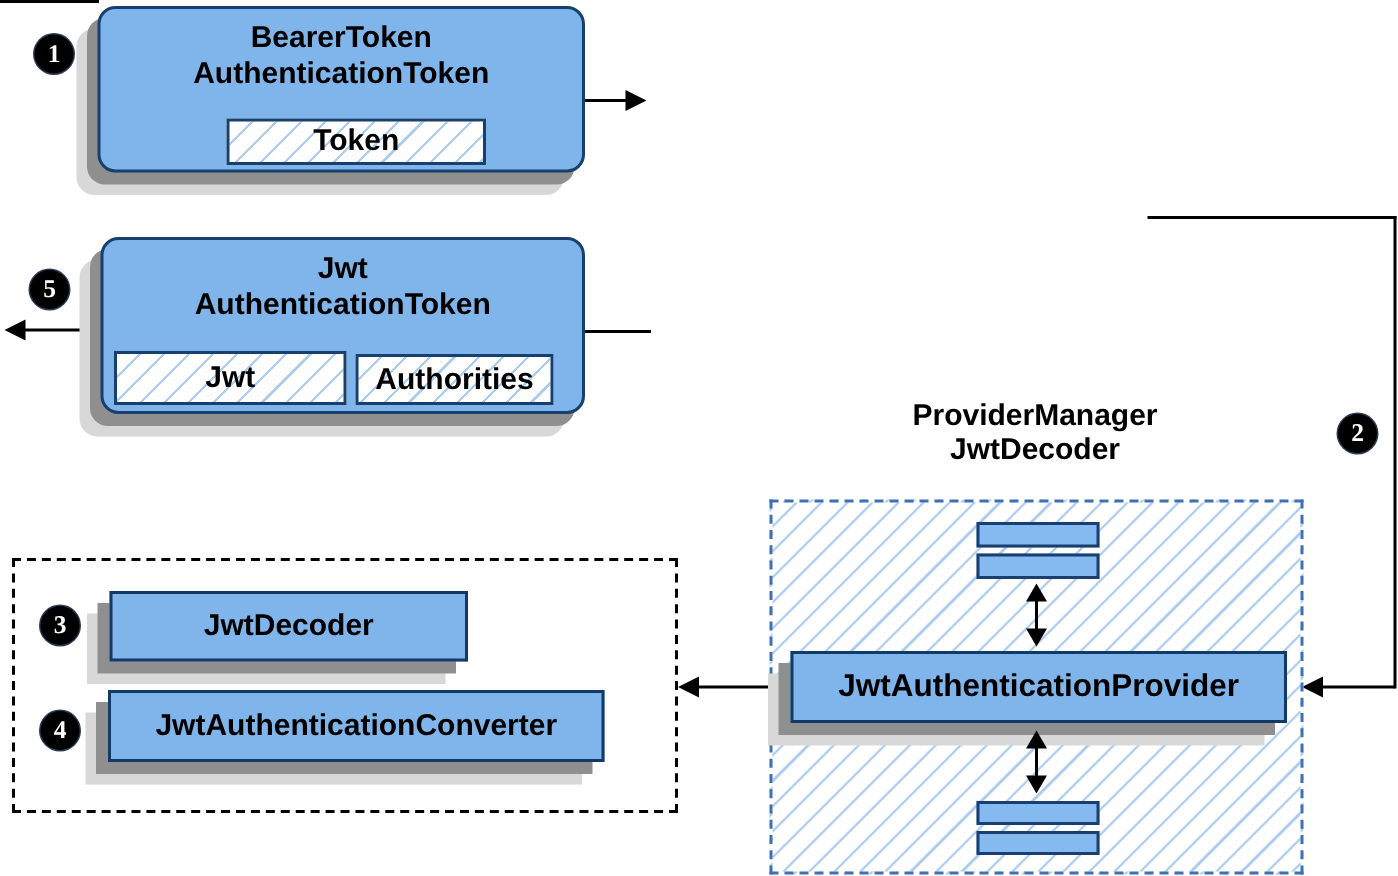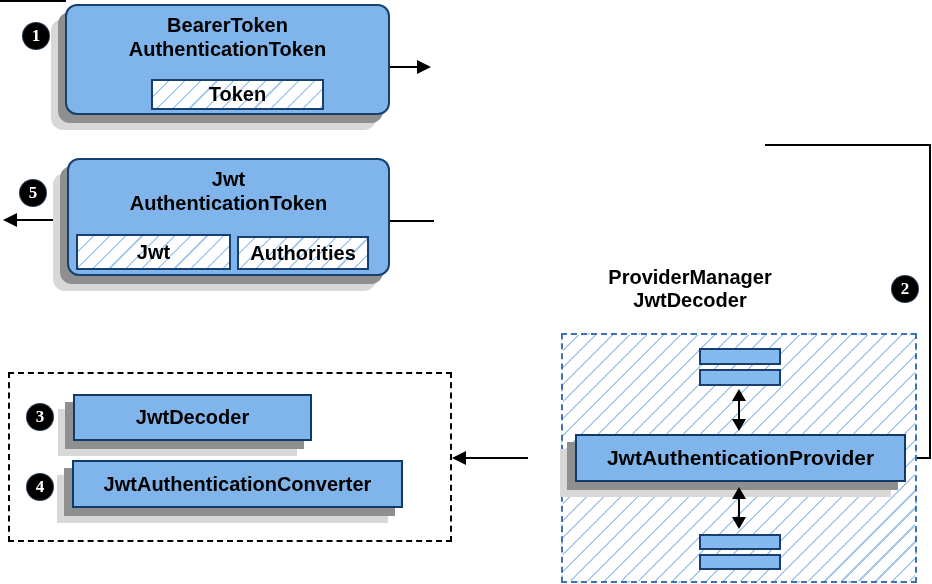--- a/index.html
+++ b/index.html
@@ -86,21 +86,21 @@
     <div class="title">AuthenticationToken</div>
     <div class="field hatch" style="left:7px;top:74px;width:155px;height:36px;">Jwt</div>
     <div class="field hatch" style="left:168px;top:76px;width:132px;height:34px;">Authorities</div>
   </div>
 
   <div class="freelabel" style="left:575px;top:266px;width:230px;">
     <div>ProviderManager</div>
     <div>JwtDecoder</div>
   </div>
 
-  <div class="region" style="left:513px;top:333px;width:356px;height:250px;margin-left:48px;">
+  <div class="region" style="left:513px;top:333px;width:356px;height:250px;">
     <div class="bar" style="left:136px;top:13px;"></div>
     <div class="bar" style="left:136px;top:34px;"></div>
 
     <div class="dblarrow" style="left:168px;top:54px;height:42px;">
       <div class="tri-up"></div>
       <div class="shaft"></div>
       <div class="tri-dn"></div>
     </div>
 
     <div class="plainbox" style="left:12px;top:99px;width:331px;height:48px;font-size:21px;">JwtAuthenticationProvider</div>

